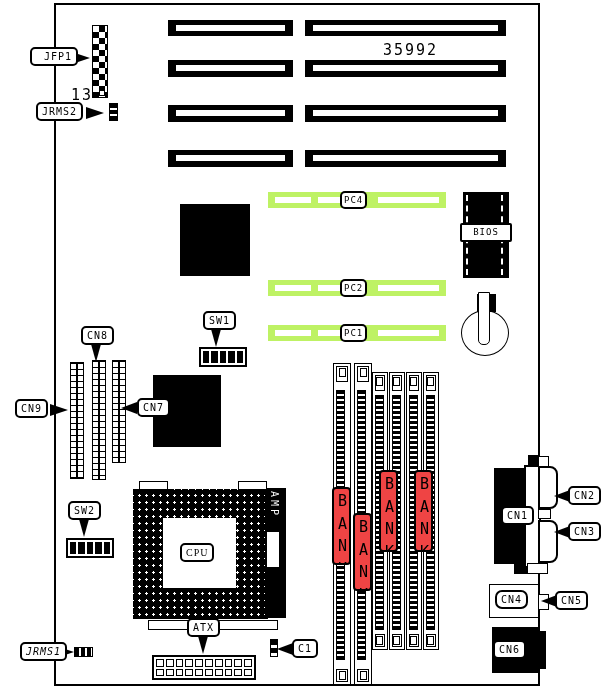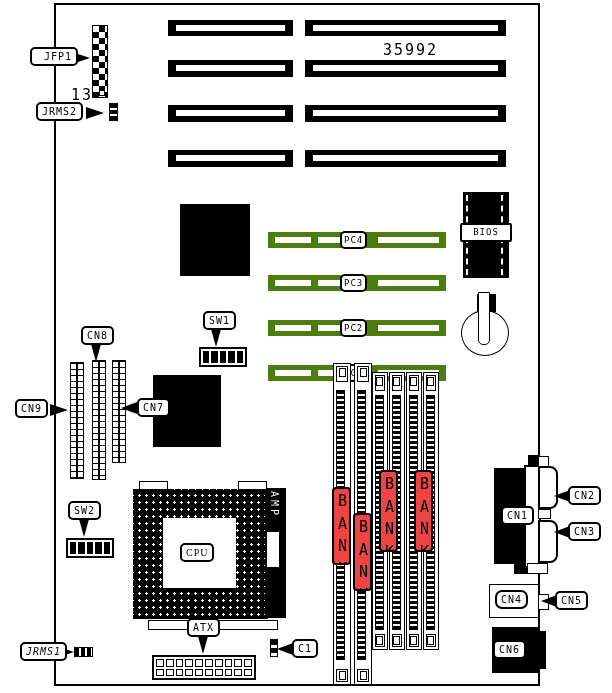--- a/index.html
+++ b/index.html
@@ -40,21 +40,21 @@
   .pin-strip {
     border:1px solid #000; background-color:#fff; z-index:2;
     background-image:
       repeating-linear-gradient(180deg, #000 0 1px, transparent 1px 6px),
       linear-gradient(90deg, transparent 0 5px, #000 5px 7px, transparent 7px 100%);
   }
 
   .qfp { background:#000; border:5px dashed #000; z-index:2; }
 
   
-  .pci { background:#4d7c0f; z-index:2;margin-top:40px; }
+  .pci { background:#bef264; z-index:2; }
   .pci .seg { position:absolute; top:5px; height:6px; background:#fff; }
   .pci .callout { position:absolute; top:-1px; font-size:9px; line-height:12px; padding:1px 2px; }
 
   
   .bios-chip { background:#000; z-index:2; }
   .bios-chip::before, .bios-chip::after { content:""; position:absolute; top:3px; bottom:3px; width:0; border-left:2px dashed #fff; }
   .bios-chip::before { left:3px; } .bios-chip::after { right:6px; }
 
   
   .battery { border:1px solid #000; border-radius:50%; background:#fff; z-index:2; }
@@ -136,26 +136,20 @@
   <div class="abs ptr r" style="left:86px;top:107px;"></div>
 
   <div class="abs qfp" style="left:180px;top:204px;width:70px;height:72px;"></div>
   <div class="abs qfp" style="left:153px;top:375px;width:68px;height:72px;"></div>
 
   <div class="abs pci" style="left:268px;top:192px;width:178px;height:16px;">
     <div class="seg" style="left:7px;width:36px;"></div>
       <div class="seg" style="left:50px;width:26px;"></div>
       <div class="seg" style="left:110px;width:61px;"></div>
     <div class="callout" style="left:72px;">PC4</div>
-  </div>
-  <div class="abs pci" style="left:268px;top:235px;width:178px;height:16px;">
-    <div class="seg" style="left:7px;width:36px;"></div>
-      <div class="seg" style="left:50px;width:26px;"></div>
-      <div class="seg" style="left:110px;width:61px;"></div>
-    <div class="callout" style="left:72px;">PC3</div>
   </div>
   <div class="abs pci" style="left:268px;top:280px;width:178px;height:16px;">
     <div class="seg" style="left:7px;width:36px;"></div>
       <div class="seg" style="left:50px;width:26px;"></div>
       <div class="seg" style="left:110px;width:61px;"></div>
     <div class="callout" style="left:72px;">PC2</div>
   </div>
   <div class="abs pci" style="left:268px;top:325px;width:178px;height:16px;">
     <div class="seg" style="left:7px;width:36px;"></div>
       <div class="seg" style="left:50px;width:26px;"></div>

